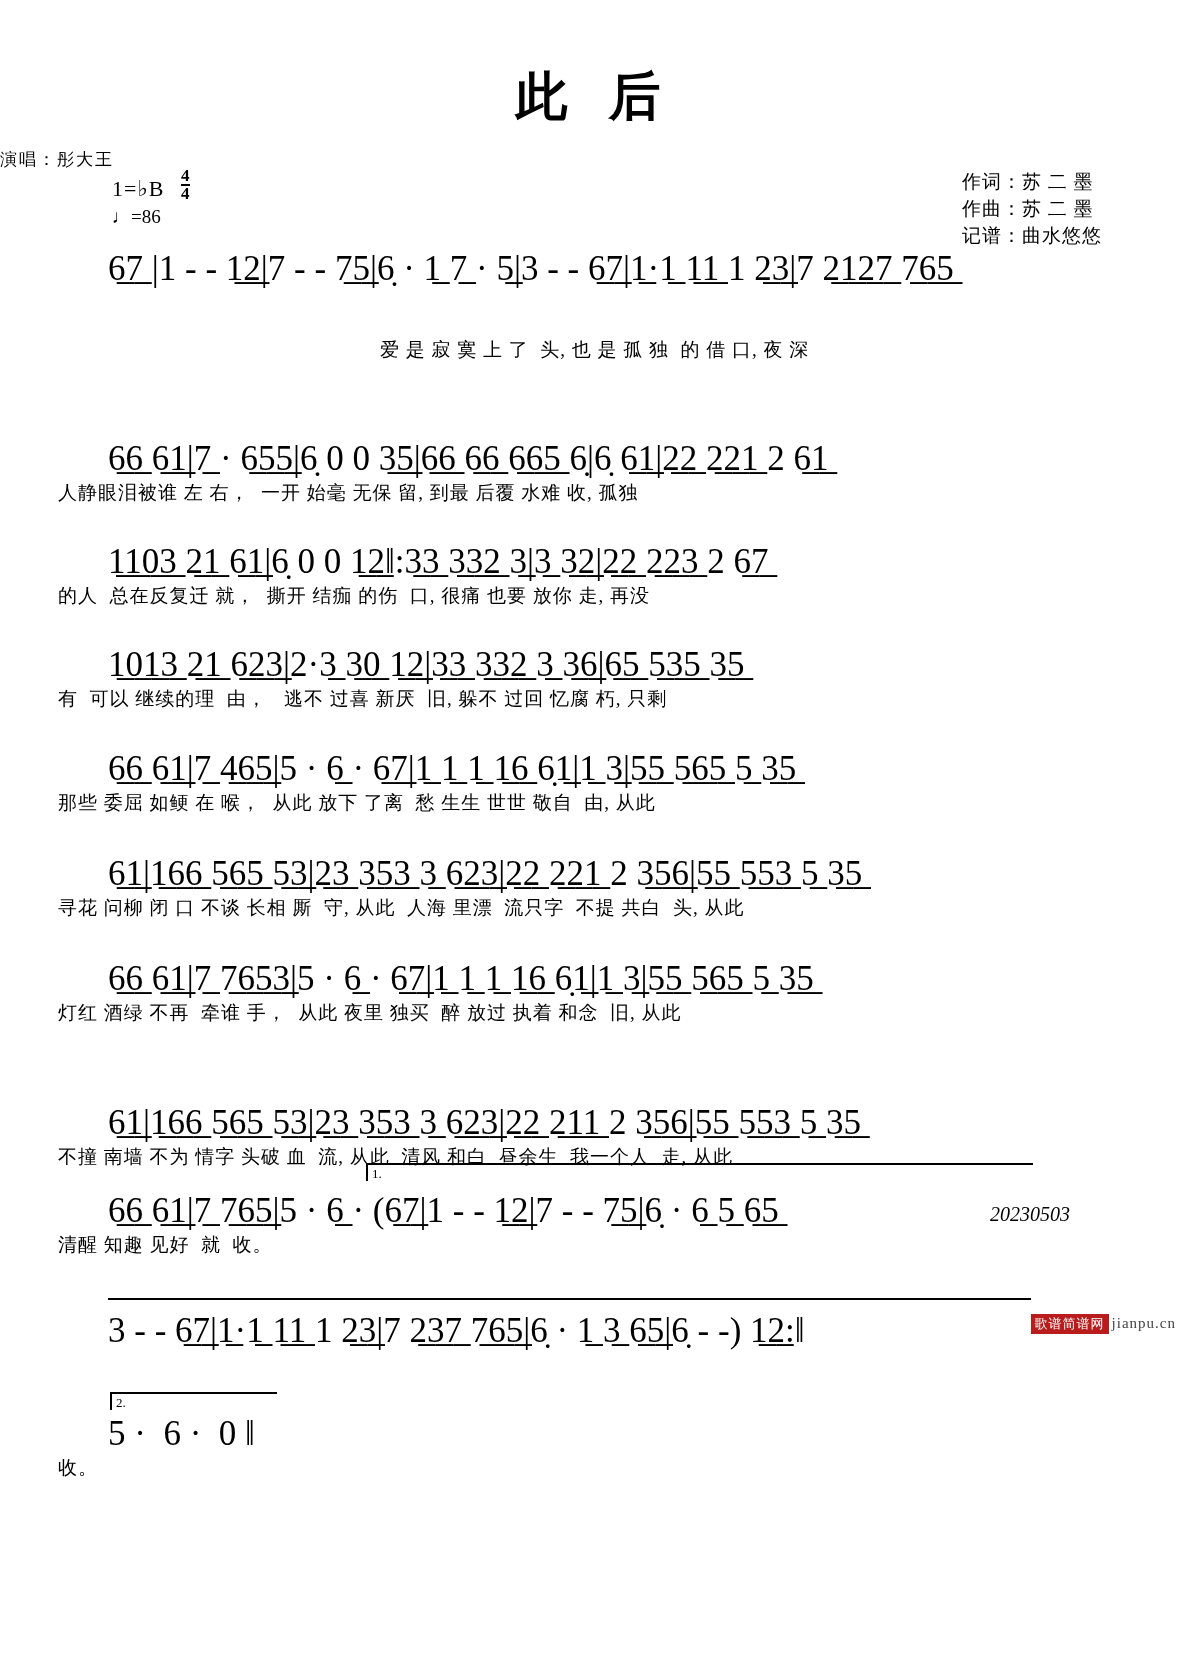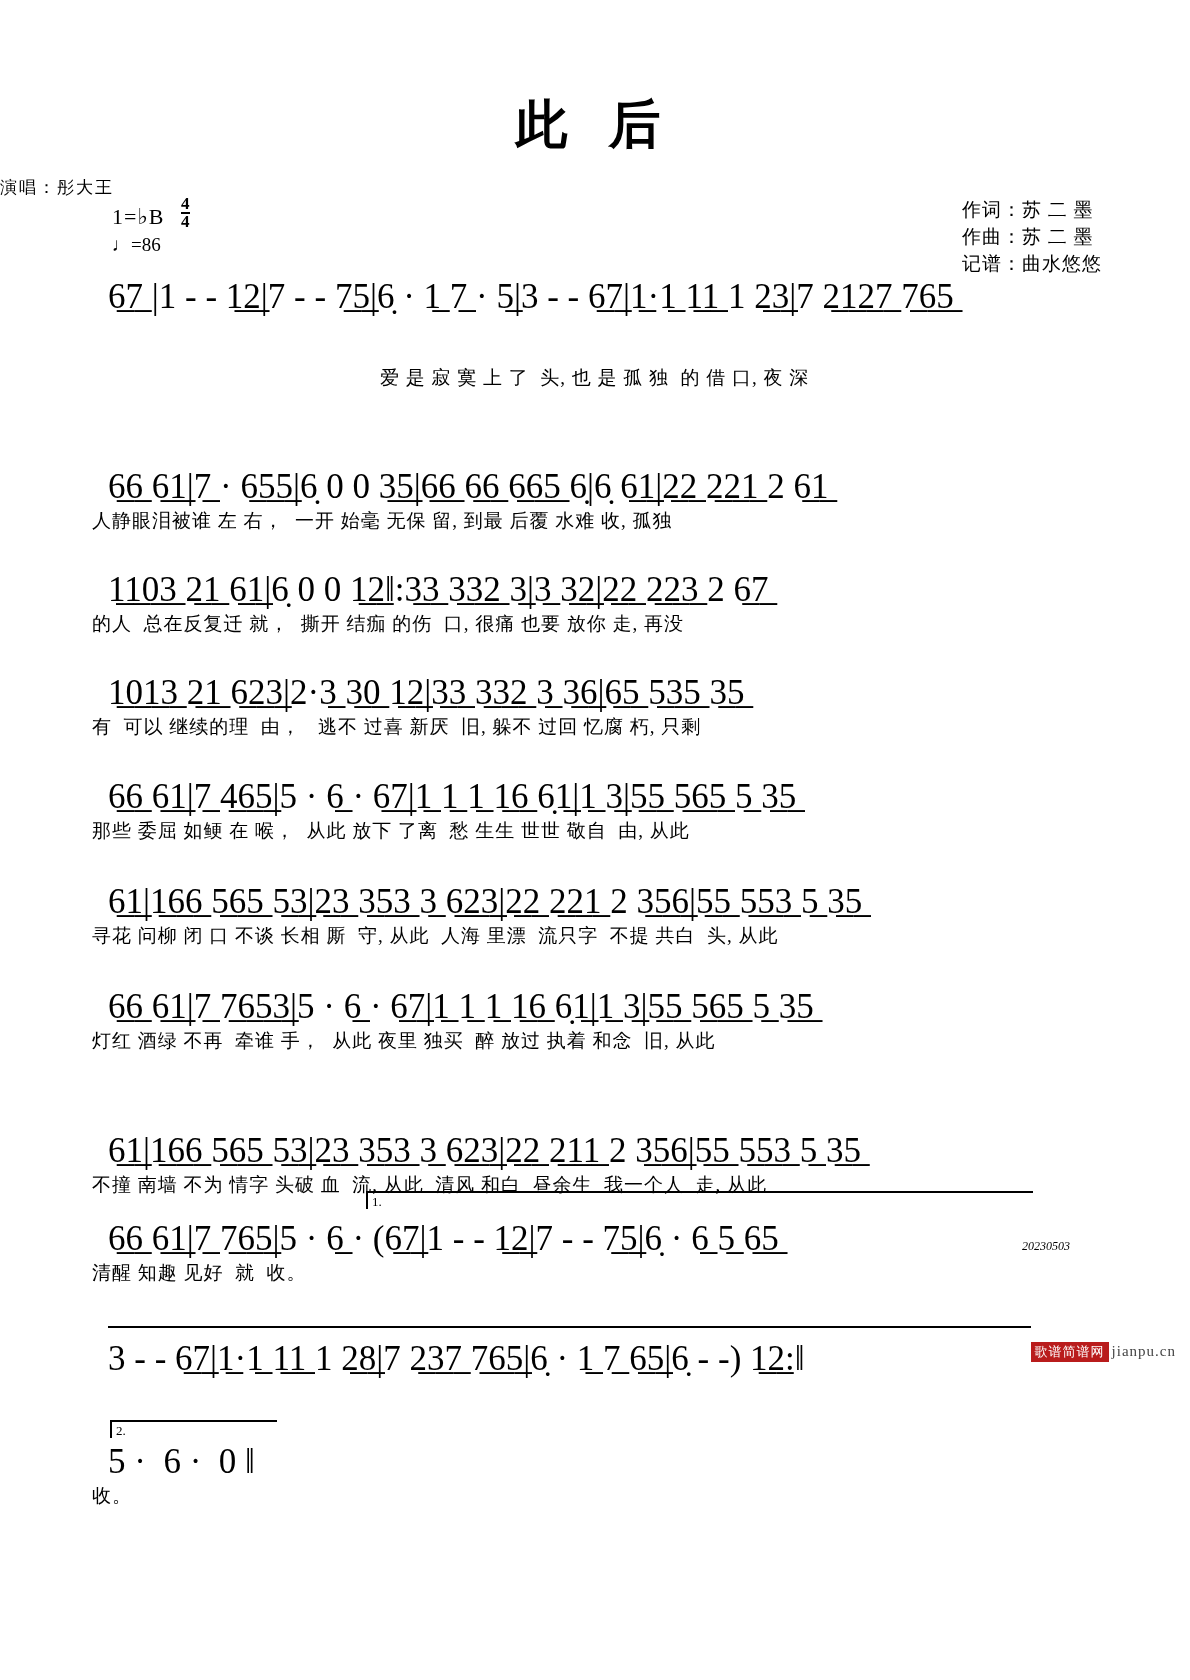--- a/index.html
+++ b/index.html
@@ -12,21 +12,20 @@
     height: 1680px;
     font-family: "Liberation Serif", serif;
     color: #000000;
     position: relative;
     overflow: hidden;
   }
   .sheet {
     position: relative;
     width: 1190px;
     height: 1344px;
-    margin-top: 28px;
   }
 
   
   .title {
     position: absolute;
     top: 62px;
     left: 0;
     width: 1190px;
     text-align: center;
     font-size: 52px;
@@ -91,21 +90,21 @@
     letter-spacing: 0px;
     white-space: pre;
     padding-left: 108px;
     line-height: 38px;
     height: 40px;
   }
   .lyrics {
     font-family: "Liberation Serif", serif;
     font-size: 19px;
     white-space: pre;
-    padding-left: 92px;
+    padding-left: 58px;
     line-height: 26px;
     letter-spacing: 1px;
   }
 
   
   .volta {
     position: absolute;
     border-left: 2px solid #000;
     border-top: 2px solid #000;
     height: 16px;
@@ -121,21 +120,21 @@
   .voltaline {
     position: absolute;
     border-top: 2px solid #000;
     height: 0;
   }
 
   .footer-date {
     position: absolute;
     right: 120px;
     bottom: 118px;
-    font-size: 12px;
+    font-size: 20px;
     font-style: italic;
     font-family: "Liberation Serif", serif;
   }
   .watermark {
     position: absolute;
     right: 14px;
     bottom: 10px;
     font-size: 15px;
     color: #444;
     letter-spacing: 1px;
@@ -221,21 +220,21 @@
   </div>
 
   <div class="system" style="top:1192px">
     <div class="notes">6̲6̲ 6̲1̲|7̲ 7̲6̲5̲|5 · 6̲ · (6̲7̲|1 - - 1̲2̲|7 - - 7̲5̲|6̣ · 6̲ 5̲ 6̲5̲</div>
     <div class="lyrics">清醒 知趣 见好  就  收。</div>
   </div>
 
   <div class="voltaline" style="top:1298px; left:108px; width:923px;"></div>
 
   <div class="system" style="top:1312px">
-    <div class="notes">3 - - 6̲7̲|1̲·1̲ 1̲1̲ 1 2̲8̲|7 2̲3̲7̲ 7̲6̲5̲|6̣ · 1̲ 7̲ 6̲5̲|6̣ - -) 1̲2̲:‖</div>
+    <div class="notes">3 - - 6̲7̲|1̲·1̲ 1̲1̲ 1 2̲3̲|7 2̲3̲7̲ 7̲6̲5̲|6̣ · 1̲ 3̲ 6̲5̲|6̣ - -) 1̲2̲:‖</div>
   </div>
 
   <div class="volta" style="top:1392px; left:110px; width:165px;">
     <span>2.</span>
   </div>
 
   <div class="system" style="top:1415px">
     <div class="notes">5 ·  6 ·  0 ‖</div>
     <div class="lyrics">收。</div>
   </div>

